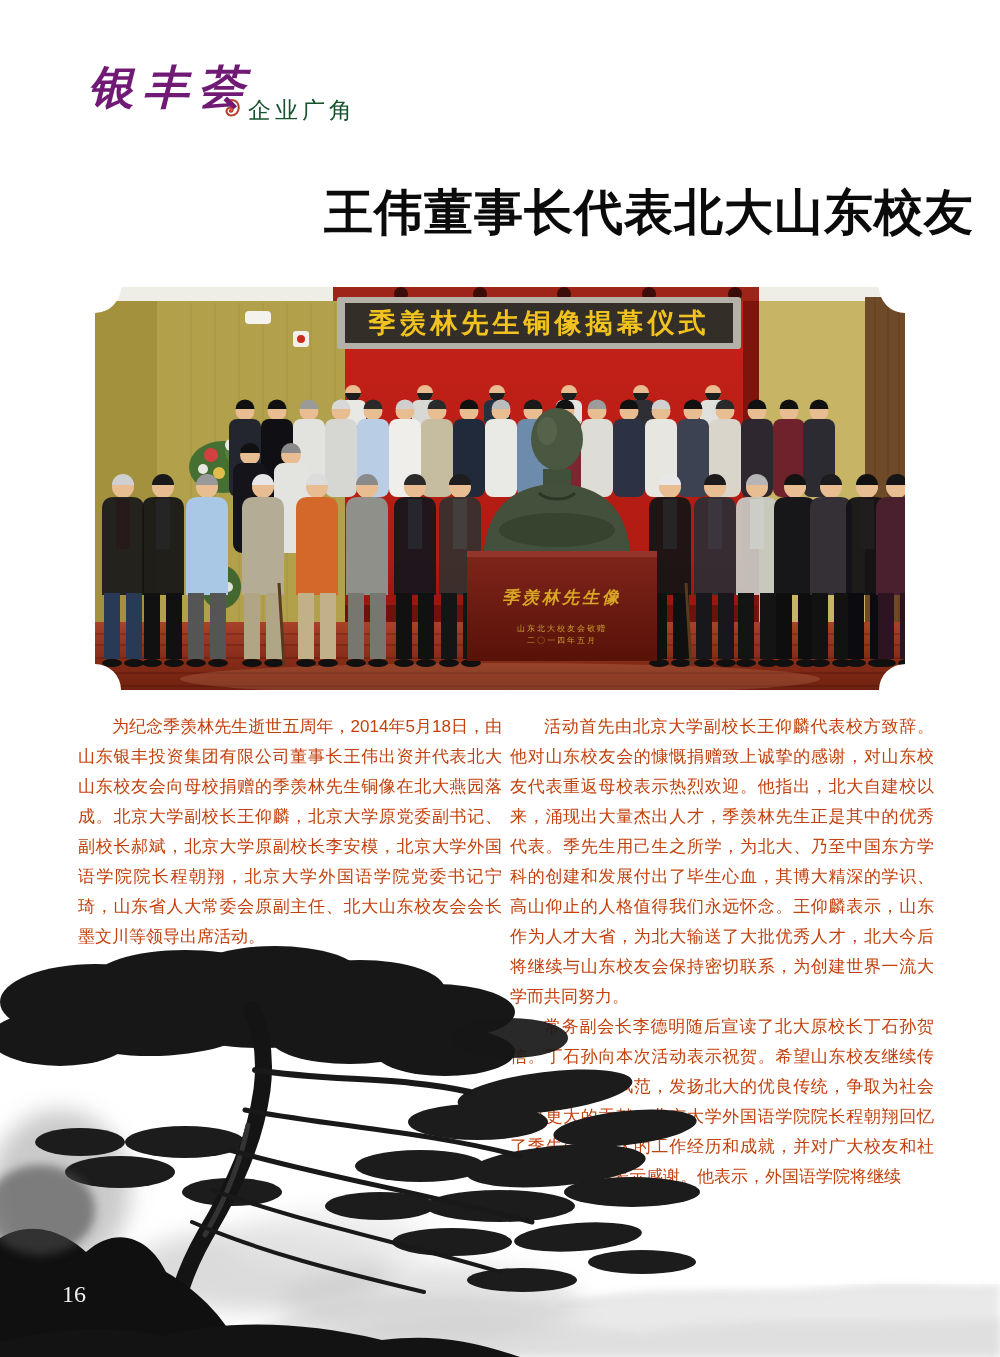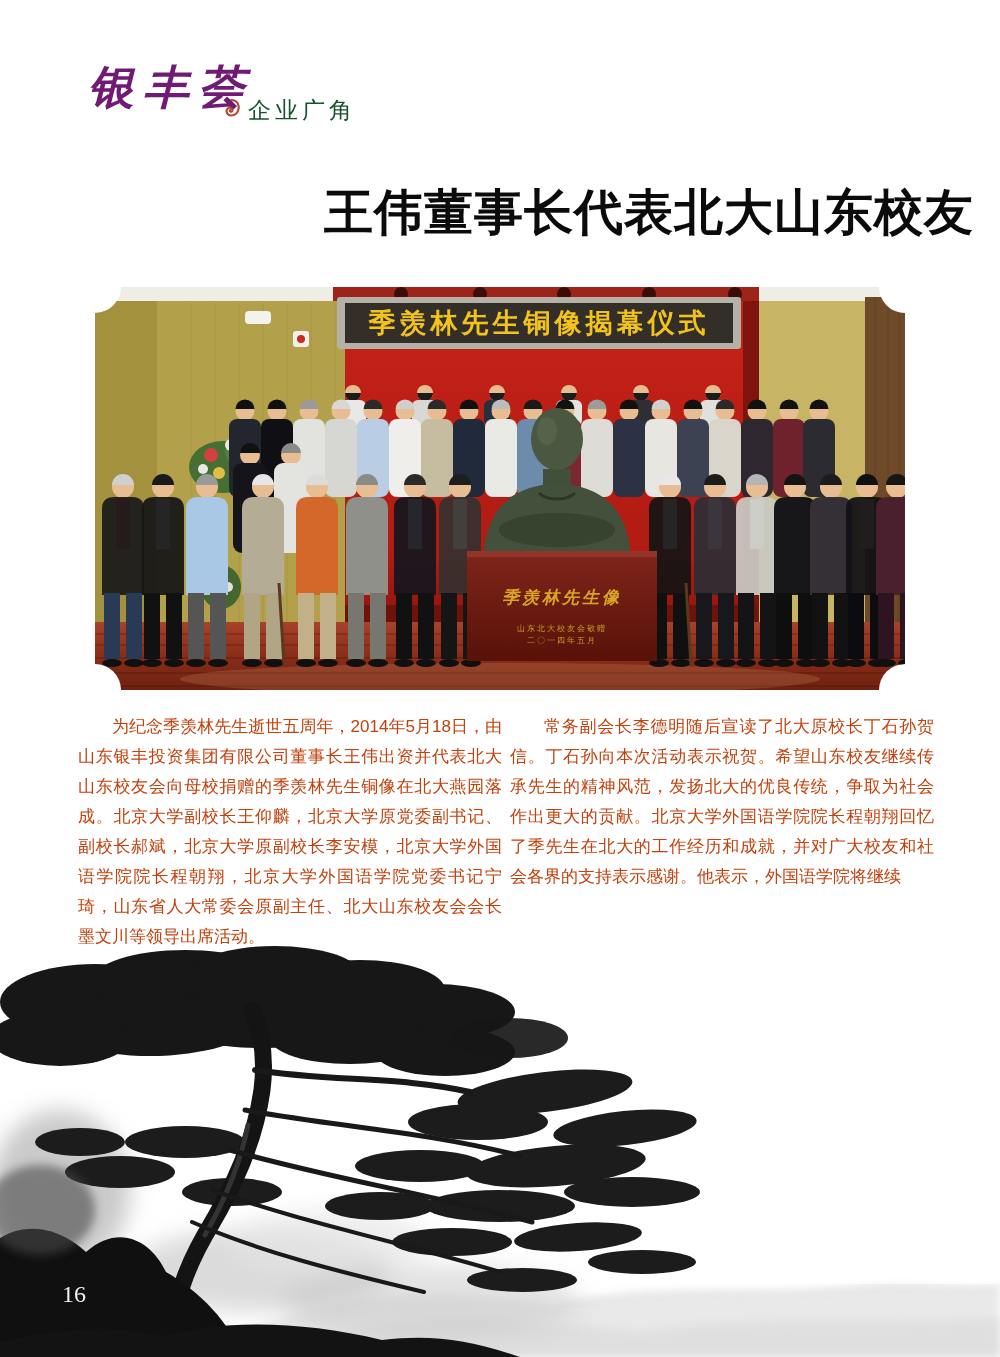--- a/index.html
+++ b/index.html
@@ -349,20 +349,21 @@
       <text x="467" y="356" text-anchor="middle" font-size="8" letter-spacing="2" fill="#c89a2a" font-family="DejaVu Serif, serif">二〇一四年五月</text>
     </g>
   </g>
 </svg>
 </div>
 
 <div class="col col-left">
   <p>为纪念季羡林先生逝世五周年，2014年5月18日，由山东银丰投资集团有限公司董事长王伟出资并代表北大山东校友会向母校捐赠的季羡林先生铜像在北大燕园落成。北京大学副校长王仰麟，北京大学原党委副书记、副校长郝斌，北京大学原副校长李安模，北京大学外国语学院院长程朝翔，北京大学外国语学院党委书记宁琦，山东省人大常委会原副主任、北大山东校友会会长墨文川等领导出席活动。</p>
 </div>
 <div class="col col-right">
+  <p>活动首先由北京大学副校长王仰麟代表校方致辞。他对山东校友会的慷慨捐赠致上诚挚的感谢，对山东校友代表重返母校表示热烈欢迎。他指出，北大自建校以来，涌现出大量杰出人才，季羡林先生正是其中的优秀代表。季先生用己生之所学，为北大、乃至中国东方学科的创建和发展付出了毕生心血，其博大精深的学识、高山仰止的人格值得我们永远怀念。王仰麟表示，山东作为人才大省，为北大输送了大批优秀人才，北大今后将继续与山东校友会保持密切联系，为创建世界一流大学而共同努力。</p>
   <p>常务副会长李德明随后宣读了北大原校长丁石孙贺信。丁石孙向本次活动表示祝贺。希望山东校友继续传承先生的精神风范，发扬北大的优良传统，争取为社会作出更大的贡献。北京大学外国语学院院长程朝翔回忆了季先生在北大的工作经历和成就，并对广大校友和社会各界的支持表示感谢。他表示，外国语学院将继续</p>
 </div>
 
 <svg class="painting" width="1000" height="417" viewBox="0 0 1000 417">
   <defs>
     <filter id="soft">
         <feGaussianBlur stdDeviation="5"></feGaussianBlur>
       </filter>
     <filter id="mist">
         <feGaussianBlur stdDeviation="11"></feGaussianBlur>

